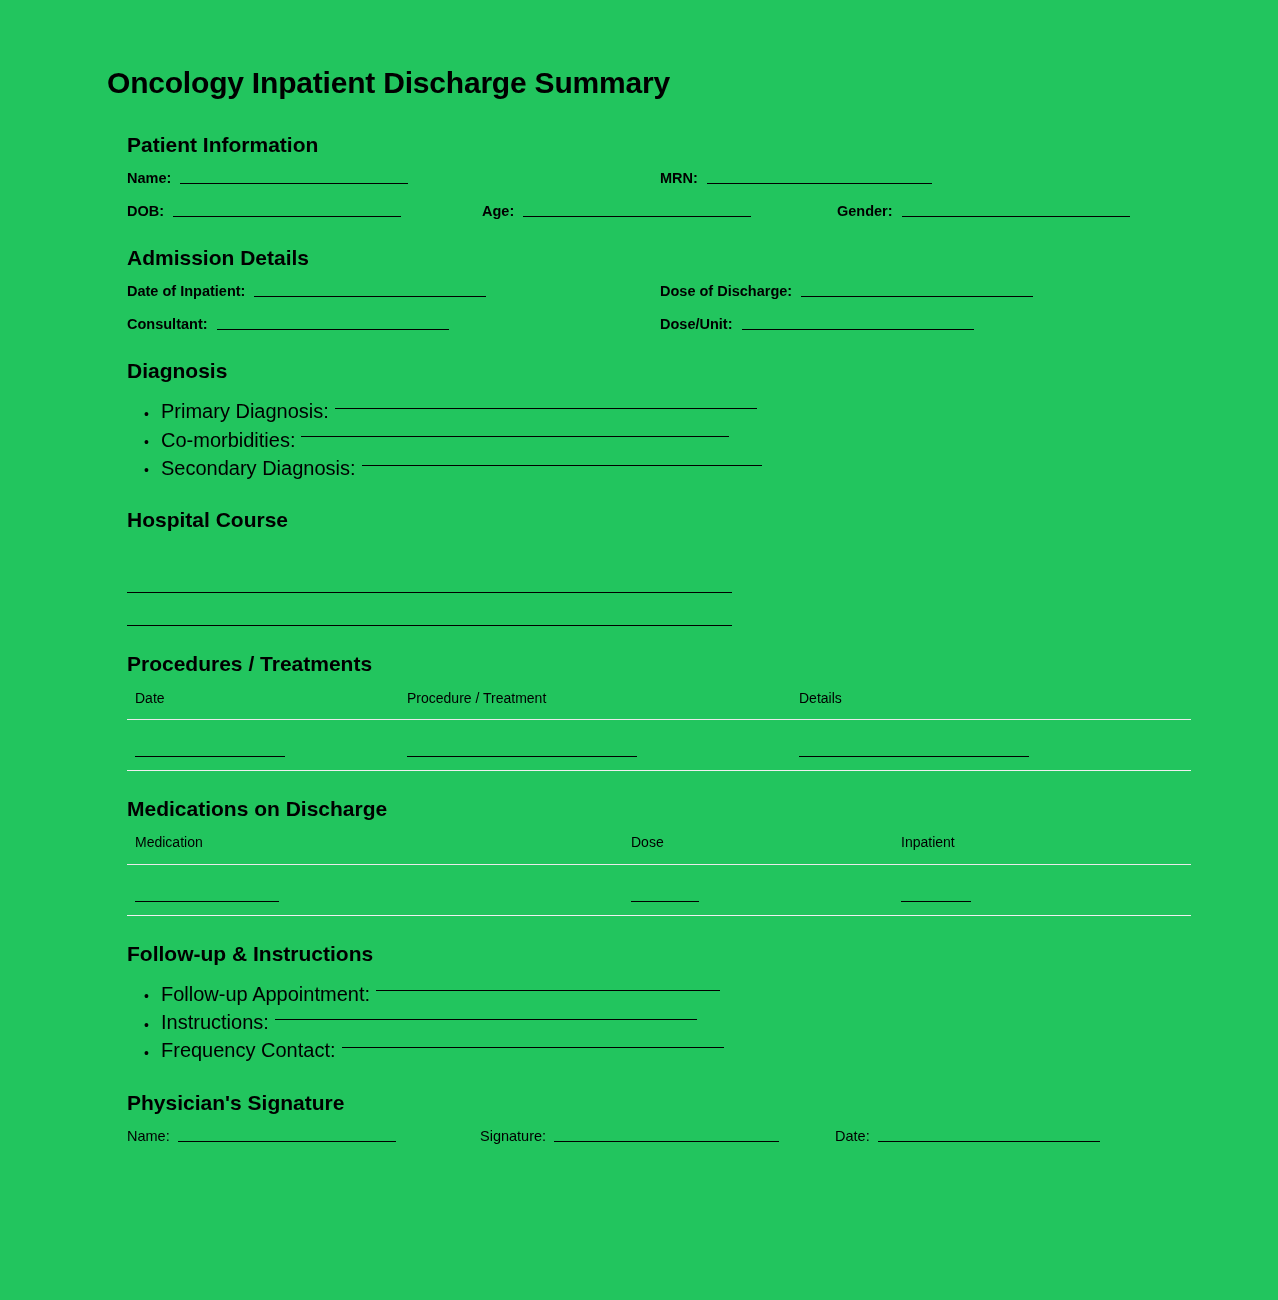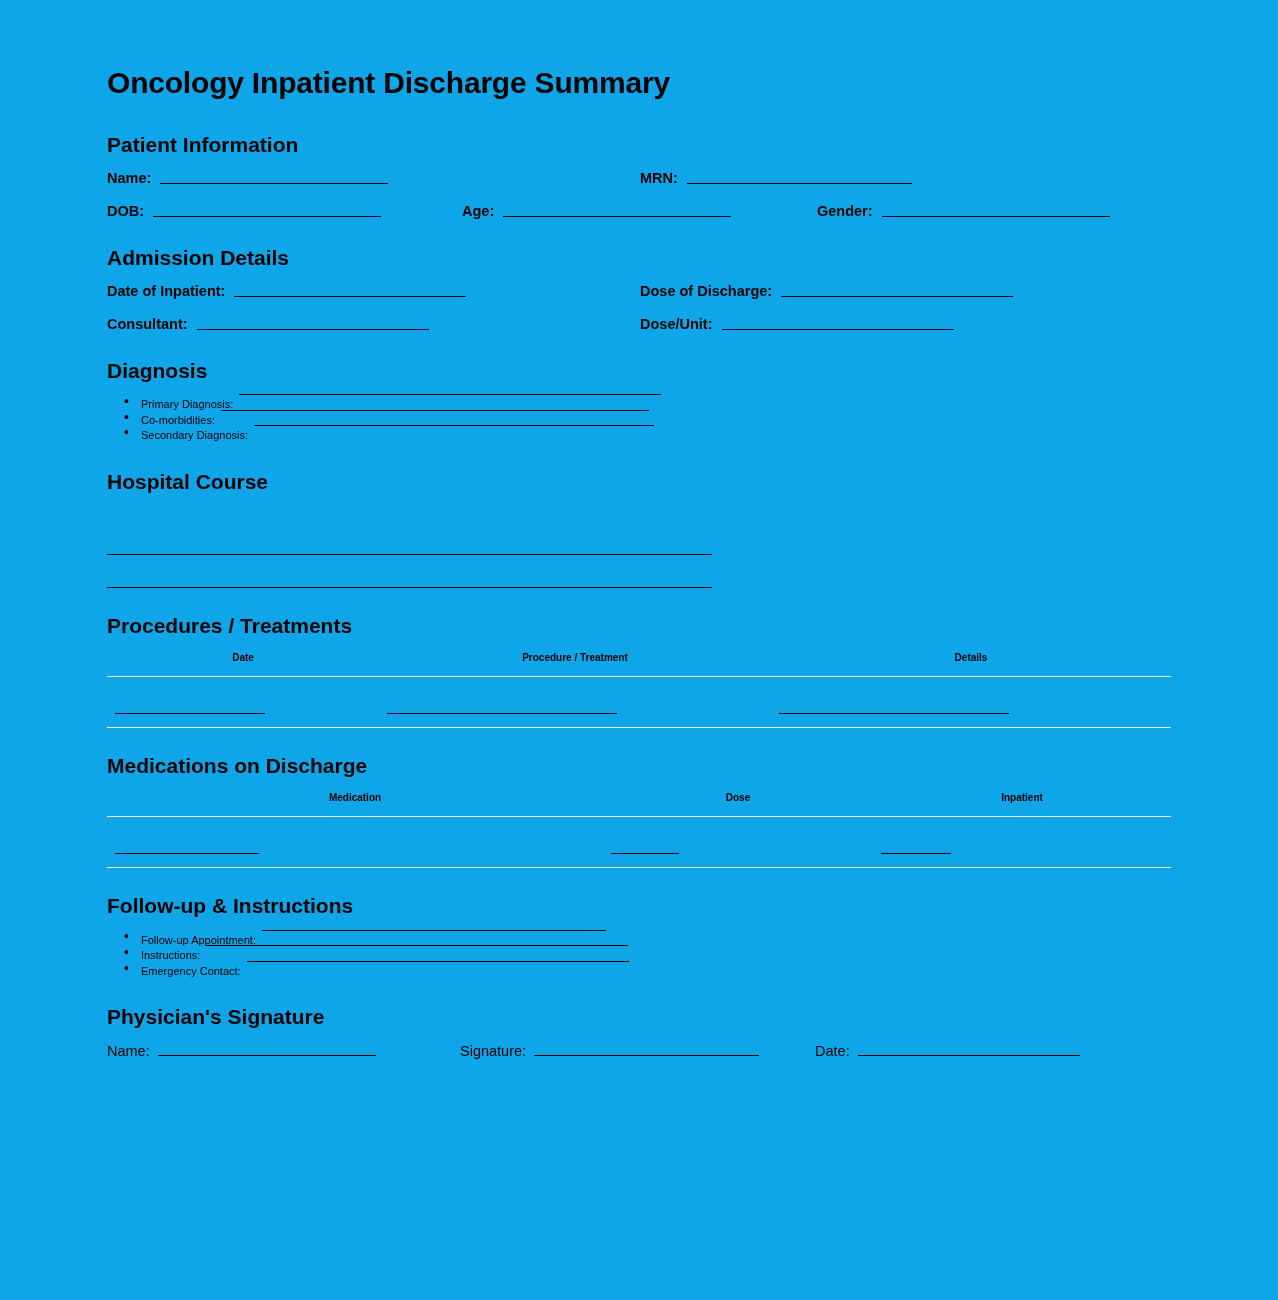--- a/index.html
+++ b/index.html
@@ -14,39 +14,40 @@
     color: #000000;
     -webkit-font-smoothing: antialiased;
   }
 
   .page {
     position: relative;
     width: 1278px;
     height: 1300px;
     box-sizing: border-box;
     padding: 66px 108px 0 107px;
-    background: #0ea5e9;
+    background: #22c55e;
   }
 
   
   .doc-title {
     font-size: 30px;
     font-weight: bold;
     letter-spacing: -0.2px;
     margin: 0 0 34px 0;
     line-height: 1.1;
   }
   .section-title {
     font-size: 21px;
     font-weight: bold;
     margin: 0 0 14px 0;
     line-height: 1.15;
   }
   .section {
     margin-bottom: 26px;
+    margin-left: 20px;
   }
 
   
   .field-row {
     display: flex;
     align-items: flex-end;
     margin-bottom: 17px;
     font-size: 14.5px;
   }
   .field {
@@ -74,25 +75,25 @@
   .col-b { width: 355px; }
 
   
   ul.bullets {
     margin: 0;
     padding: 0 0 0 34px;
     list-style: none;
   }
   ul.bullets li {
     position: relative;
-    font-size: 11px;
+    font-size: 20px;
     line-height: 1.42;
     white-space: nowrap;
     display: flex;
-    align-items: flex-start;
+    align-items: center;
   }
   ul.bullets li::before {
     content: "\2022";
     position: absolute;
     left: -17px;
     bottom: 1px;
     font-size: 14px;
     line-height: 1.42;
   }
   .bullet-label {
@@ -111,23 +112,23 @@
   }
 
   
   table.form-table {
     width: 1064px;
     border-collapse: collapse;
     font-size: 14px;
     table-layout: fixed;
   }
   table.form-table th {
-    text-align: center;
-    font-weight: bold;
-    font-size: 10px;
+    text-align: left;
+    font-weight: normal;
+    font-size: 14px;
     padding: 0 8px 13px 8px;
     border-bottom: 1px solid #eaeaea;
     line-height: 1.1;
   }
   table.form-table td {
     padding: 14px 8px 10px 8px;
     border-bottom: 1px solid #f0f0f0;
     vertical-align: bottom;
     height: 26px;
   }
@@ -291,21 +292,21 @@
     <ul class="bullets">
       <li>
         <span class="bullet-label">Follow-up Appointment:</span>
         <span class="blank" style="width:344px"></span>
       </li>
       <li>
         <span class="bullet-label">Instructions:</span>
         <span class="blank" style="width:422px"></span>
       </li>
       <li>
-        <span class="bullet-label">Emergency Contact:</span>
+        <span class="bullet-label">Frequency Contact:</span>
         <span class="blank" style="width:382px"></span>
       </li>
     </ul>
   </div>
 
   <div class="section">
     <h2 class="section-title">Physician's Signature</h2>
     <div class="sig-row">
       <div class="sig-field" style="width:353px">
         <span class="sig-label">Name:</span>

